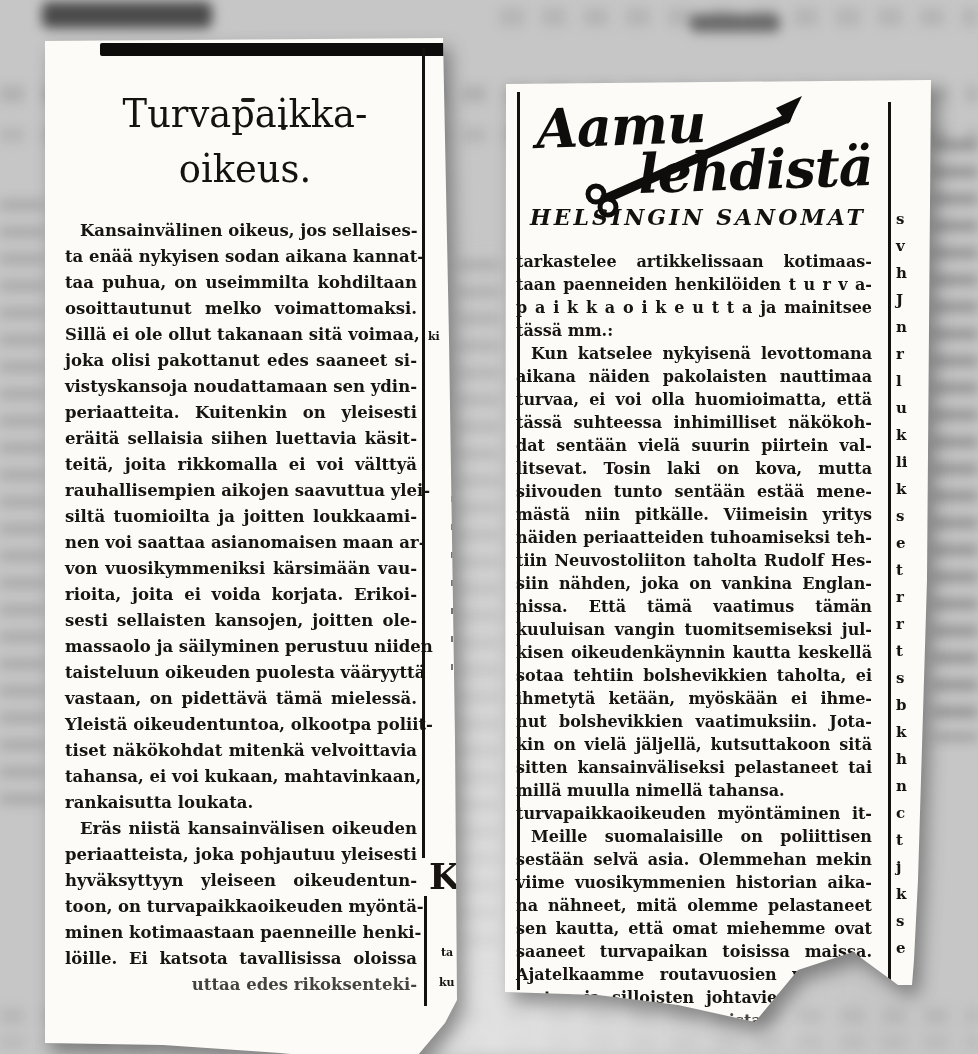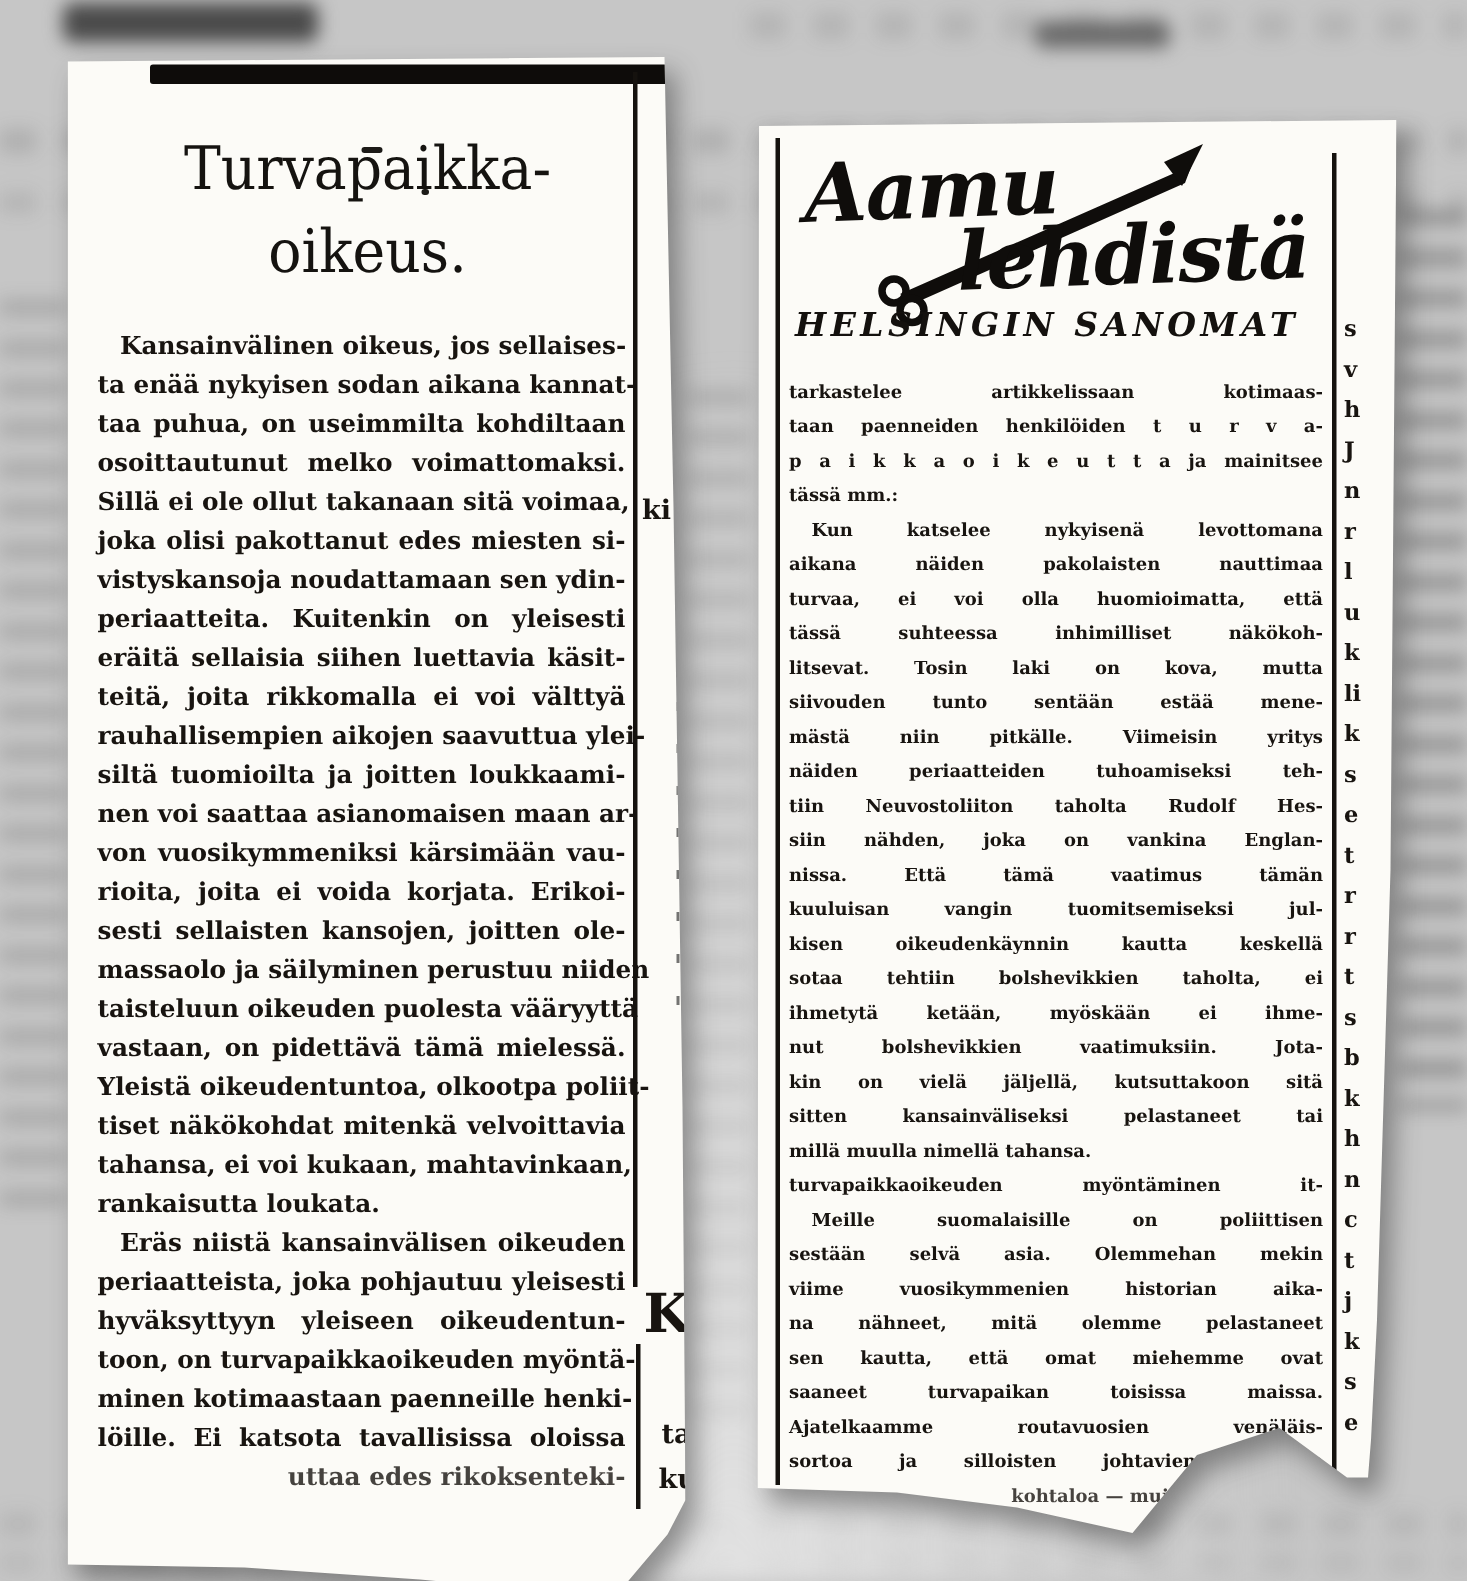--- a/index.html
+++ b/index.html
@@ -33,39 +33,39 @@
   .speck{position:absolute;background:#1c1a17;border-radius:2px;}
 
   
   .headline{position:absolute;left:0;width:400px;text-align:center;
             font:400 40px/1 "DejaVu Serif",serif;color:#151310;transform:scaleX(.92);}
 
   
   .body-col{position:absolute;font-weight:700;color:#181410;
             text-rendering:optimizeLegibility;}
   .left-body{left:20px;top:180px;width:352px;font-size:16.5px;line-height:26px;}
-  .right-body{left:28px;top:170px;width:356px;font-size:12px;line-height:23px;}
+  .right-body{left:18px;top:170px;width:356px;font-size:16px;line-height:23px;}
   .line{text-align:justify;text-align-last:justify;white-space:nowrap;overflow:visible;}
   .line.last{text-align-last:left;white-space:normal;}
   .para .line.first{text-indent:15px;}
   .para.no-indent .line.first{text-indent:0;}
   .line.torn{text-align-last:right;opacity:.8;filter:blur(.4px);}
 
   
   .logo-word{position:absolute;font-style:italic;font-weight:700;color:#0f0d0b;
              letter-spacing:-1px;transform:rotate(-2deg);}
   .logo-a{left:38px;top:14px;font-size:54px;}
   .logo-b{left:140px;top:58px;font-size:54px;}
   .logo-quill{position:absolute;left:60px;top:8px;}
 
   .source-title{position:absolute;left:0;top:124px;width:400px;text-align:center;
                 font-style:italic;font-weight:700;font-size:22px;letter-spacing:3px;color:#14110e;}
 
   
-  .frag{position:absolute;font-weight:700;font-size:18px;color:#181410;}
+  .frag{position:absolute;font-weight:700;font-size:11px;color:#181410;}
   .frag-k{font-size:36px;line-height:1;}
   .frag-col{position:absolute;font-weight:700;font-size:15px;color:#181410;}
   .frag-col .frag-item{height:27px;line-height:27px;}
 </style>
 </head>
 <body>
 
 <div class="stage">
 
   <div class="bg">
@@ -92,21 +92,21 @@
       <div class="headline" style="top:55px;">Turvapaikka-</div>
       <div class="headline" style="top:110px;">oikeus.</div>
 
       <div class="body-col left-body">
         <div class="para">
             <div class="line first">Kansainvälinen oikeus, jos sellaises-</div>
             <div class="line">ta enää nykyisen sodan aikana kannat-</div>
             <div class="line">taa puhua, on useimmilta kohdiltaan</div>
             <div class="line">osoittautunut melko voimattomaksi.</div>
             <div class="line">Sillä ei ole ollut takanaan sitä voimaa,</div>
-            <div class="line">joka olisi pakottanut edes miesten si-</div>
+            <div class="line">joka olisi pakottanut edes saaneet si-</div>
             <div class="line">vistyskansoja noudattamaan sen ydin-</div>
             <div class="line">periaatteita. Kuitenkin on yleisesti</div>
             <div class="line">eräitä sellaisia siihen luettavia käsit-</div>
             <div class="line">teitä, joita rikkomalla ei voi välttyä</div>
             <div class="line">rauhallisempien aikojen saavuttua ylei-</div>
             <div class="line">siltä tuomioilta ja joitten loukkaami-</div>
             <div class="line">nen voi saattaa asianomaisen maan ar-</div>
             <div class="line">von vuosikymmeniksi kärsimään vau-</div>
             <div class="line">rioita, joita ei voida korjata. Erikoi-</div>
             <div class="line">sesti sellaisten kansojen, joitten ole-</div>
@@ -165,20 +165,21 @@
             <div class="line first">tarkastelee artikkelissaan kotimaas-</div>
             <div class="line">taan paenneiden henkilöiden t u r v a-</div>
             <div class="line">p a i k k a o i k e u t t a ja mainitsee</div>
             <div class="line last">tässä mm.:</div>
           </div>
         <div class="para">
             <div class="line first">Kun katselee nykyisenä levottomana</div>
             <div class="line">aikana näiden pakolaisten nauttimaa</div>
             <div class="line">turvaa, ei voi olla huomioimatta, että</div>
             <div class="line">tässä suhteessa inhimilliset näkökoh-</div>
+            <div class="line">dat sentään vielä suurin piirtein val-</div>
             <div class="line">litsevat. Tosin laki on kova, mutta</div>
             <div class="line">siivouden tunto sentään estää mene-</div>
             <div class="line">mästä niin pitkälle. Viimeisin yritys</div>
             <div class="line">näiden periaatteiden tuhoamiseksi teh-</div>
             <div class="line">tiin Neuvostoliiton taholta Rudolf Hes-</div>
             <div class="line">siin nähden, joka on vankina Englan-</div>
             <div class="line">nissa. Että tämä vaatimus tämän</div>
             <div class="line">kuuluisan vangin tuomitsemiseksi jul-</div>
             <div class="line">kisen oikeudenkäynnin kautta keskellä</div>
             <div class="line">sotaa tehtiin bolshevikkien taholta, ei</div>

